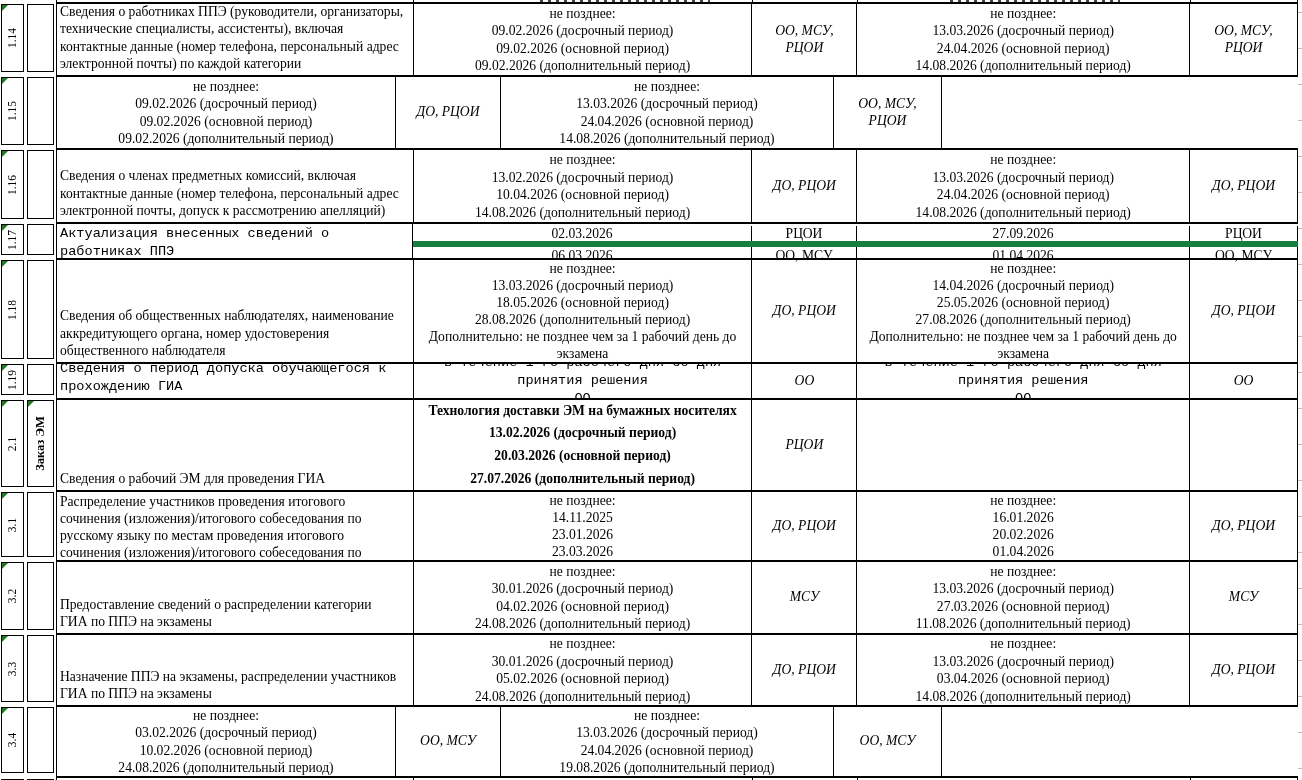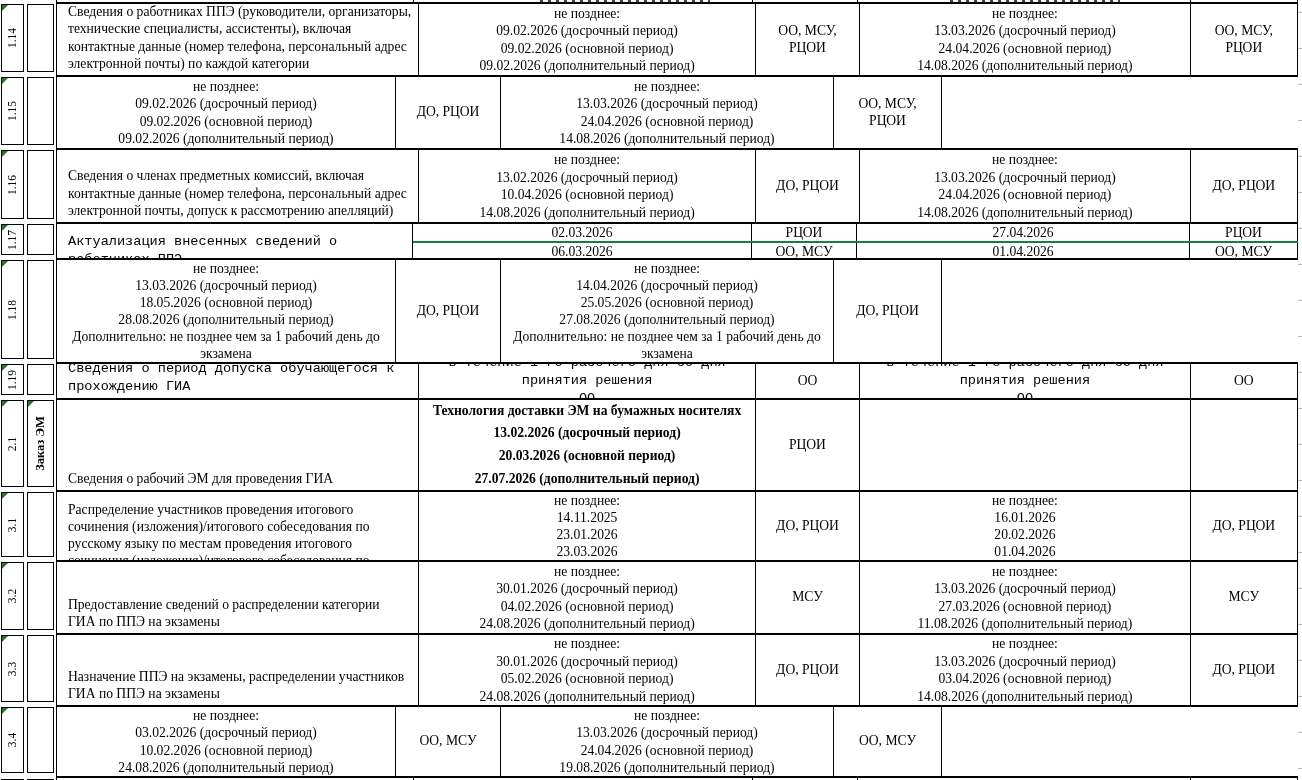--- a/index.html
+++ b/index.html
@@ -21,31 +21,31 @@
   .cell {
     box-sizing:border-box; border-right:1px solid #000;
     overflow:hidden; display:flex; flex-direction:column;
     line-height:17.5px; white-space:pre-line;
   }
   .c-desc { width:357px; }
   .c-d1   { width:339px; }
   .c-org1 { width:105px; }
   .c-d2   { width:333px; }
   .c-org2 { width:108px; }
-  .desc  { justify-content:flex-end; text-align:left; padding:9px 4px 2px 3px; line-height:17.6px;margin-left:8px; }
+  .desc  { justify-content:flex-end; text-align:left; padding:1px 4px 2px 3px; line-height:17.6px; }
   .desc.top { justify-content:flex-start; }
   .dates { justify-content:center; text-align:center; padding:0 4px; }
-  .org   { justify-content:center; text-align:center; padding:0 10px; line-height:16.5px; }
+  .org   { justify-content:center; text-align:center; padding:0 10px; line-height:16.5px;font-style:italic; }
   .lh17  { line-height:17px; }
   .lh165 { line-height:18px;font-family:Liberation Mono, monospace; }
   .sparse { line-height:22.6px;font-weight:bold; }
   
   .subgrid { width:885px; display:flex; flex-wrap:wrap; }
   .subrow { display:flex; width:885px; height:17px; }
-  .subrow.first { border-bottom:2px solid #15803d; }
+  .subrow.first { border-bottom:6px solid #15803d;align-items:flex-end; }
   .subrow .cell { line-height:15px; justify-content:center; text-align:center; }
   
   .numbox, .secbox {
     position:absolute; box-sizing:border-box; border:1px solid #000;
     background:#fff; display:flex; align-items:center; justify-content:center;
     overflow:hidden;
   }
   .numbox { left:1px; width:23px; font-size:11.5px; }
   .secbox { left:27px; width:27px; font-size:12.5px; font-weight:bold; }
   .vtext { transform:rotate(-90deg); white-space:nowrap; }
@@ -122,33 +122,36 @@
       <div class="cell c-org2 org">ДО, РЦОИ</div>
     </div>
 
     <div class="trow" style="height:36px;">
       <div class="cell c-desc desc top lh165">Актуализация внесенных сведений о работниках ППЭ
 (выверка)</div>
       <div class="subgrid">
         <div class="subrow first">
           <div class="cell c-d1">02.03.2026</div>
           <div class="cell c-org1">РЦОИ</div>
-          <div class="cell c-d2">27.04.2026</div>
+          <div class="cell c-d2">27.09.2026</div>
           <div class="cell c-org2">РЦОИ</div>
         </div>
         <div class="subrow">
           <div class="cell c-d1">06.03.2026</div>
           <div class="cell c-org1">ОО, МСУ</div>
           <div class="cell c-d2">01.04.2026</div>
           <div class="cell c-org2">ОО, МСУ</div>
         </div>
       </div>
     </div>
 
     <div class="trow" style="height:104px;">
+      <div class="cell c-desc desc">Сведения об общественных наблюдателях, наименование
+аккредитующего органа, номер удостоверения
+общественного наблюдателя</div>
       <div class="cell c-d1 dates lh17">не позднее:
 13.03.2026 (досрочный период)
 18.05.2026 (основной период)
 28.08.2026 (дополнительный период)
 Дополнительно: не позднее чем за 1 рабочий день до
 экзамена</div>
       <div class="cell c-org1 org">ДО, РЦОИ</div>
       <div class="cell c-d2 dates lh17">не позднее:
 14.04.2026 (досрочный период)
 25.05.2026 (основной период)

